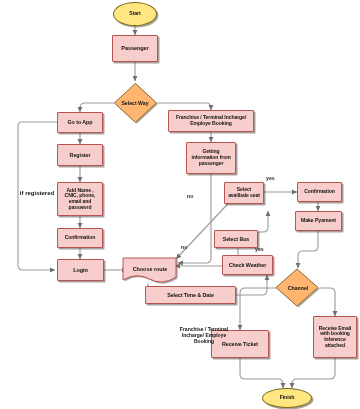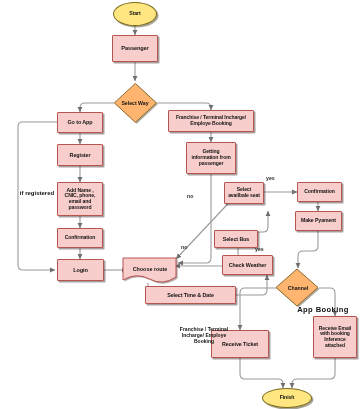--- a/index.html
+++ b/index.html
@@ -176,19 +176,18 @@
 
   <div class="node term" style="left:262px;top:388px;width:50px;height:20px;font-size:5.2px;">Finish</div>
 
   <div class="edgelabel" style="left:187px;top:193px;font-size:5.2px;">no</div>
   <div class="edgelabel" style="left:181px;top:244px;font-size:5.2px;">no</div>
   <div class="edgelabel" style="left:266px;top:175px;font-size:5.2px;">yes</div>
   <div class="edgelabel" style="left:255px;top:246px;font-size:5.2px;">yes</div>
 
   <div class="freetext" style="left:6px;top:190px;width:62px;font-size:6px;">if registered</div>
 
-  <div class="freetext" style="left:286px;top:305px;width:74px;font-size:7.6px;letter-spacing:0.4px;">App Booking</div>
 
   <div class="freetext" style="left:166px;top:326px;width:76px;font-size:5.0px;">Franchise / Terminal
 Incharge/ Employe
 Booking</div>
 
 </div>
 
 </body></html>

